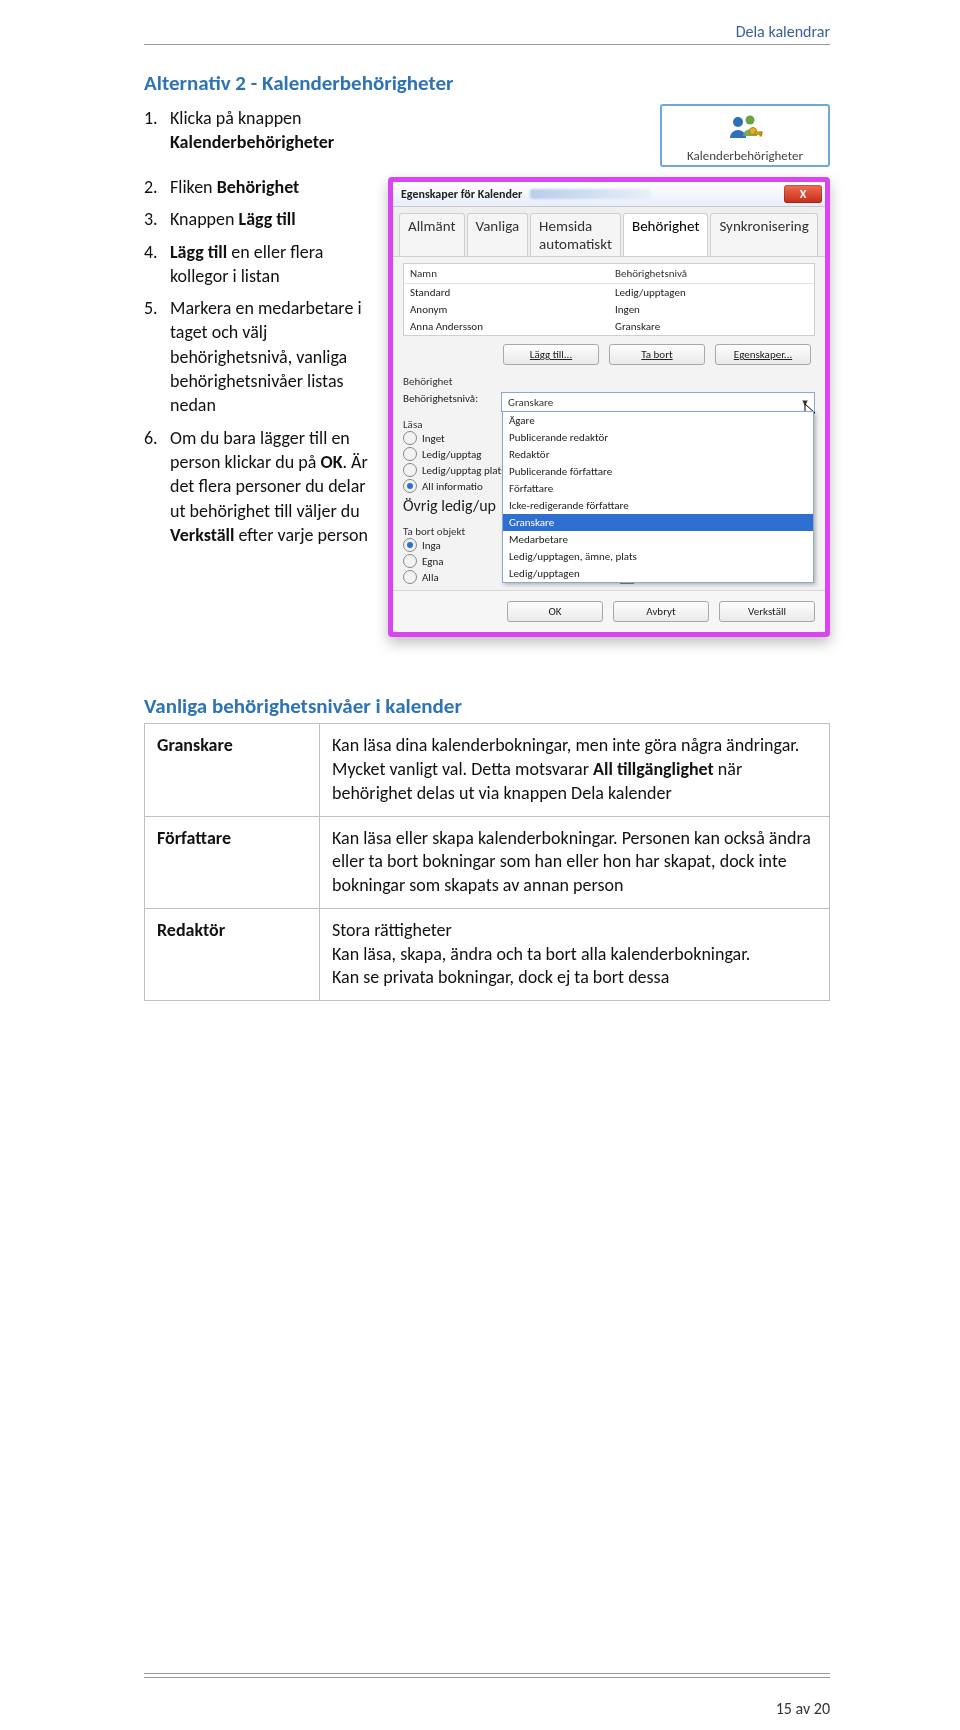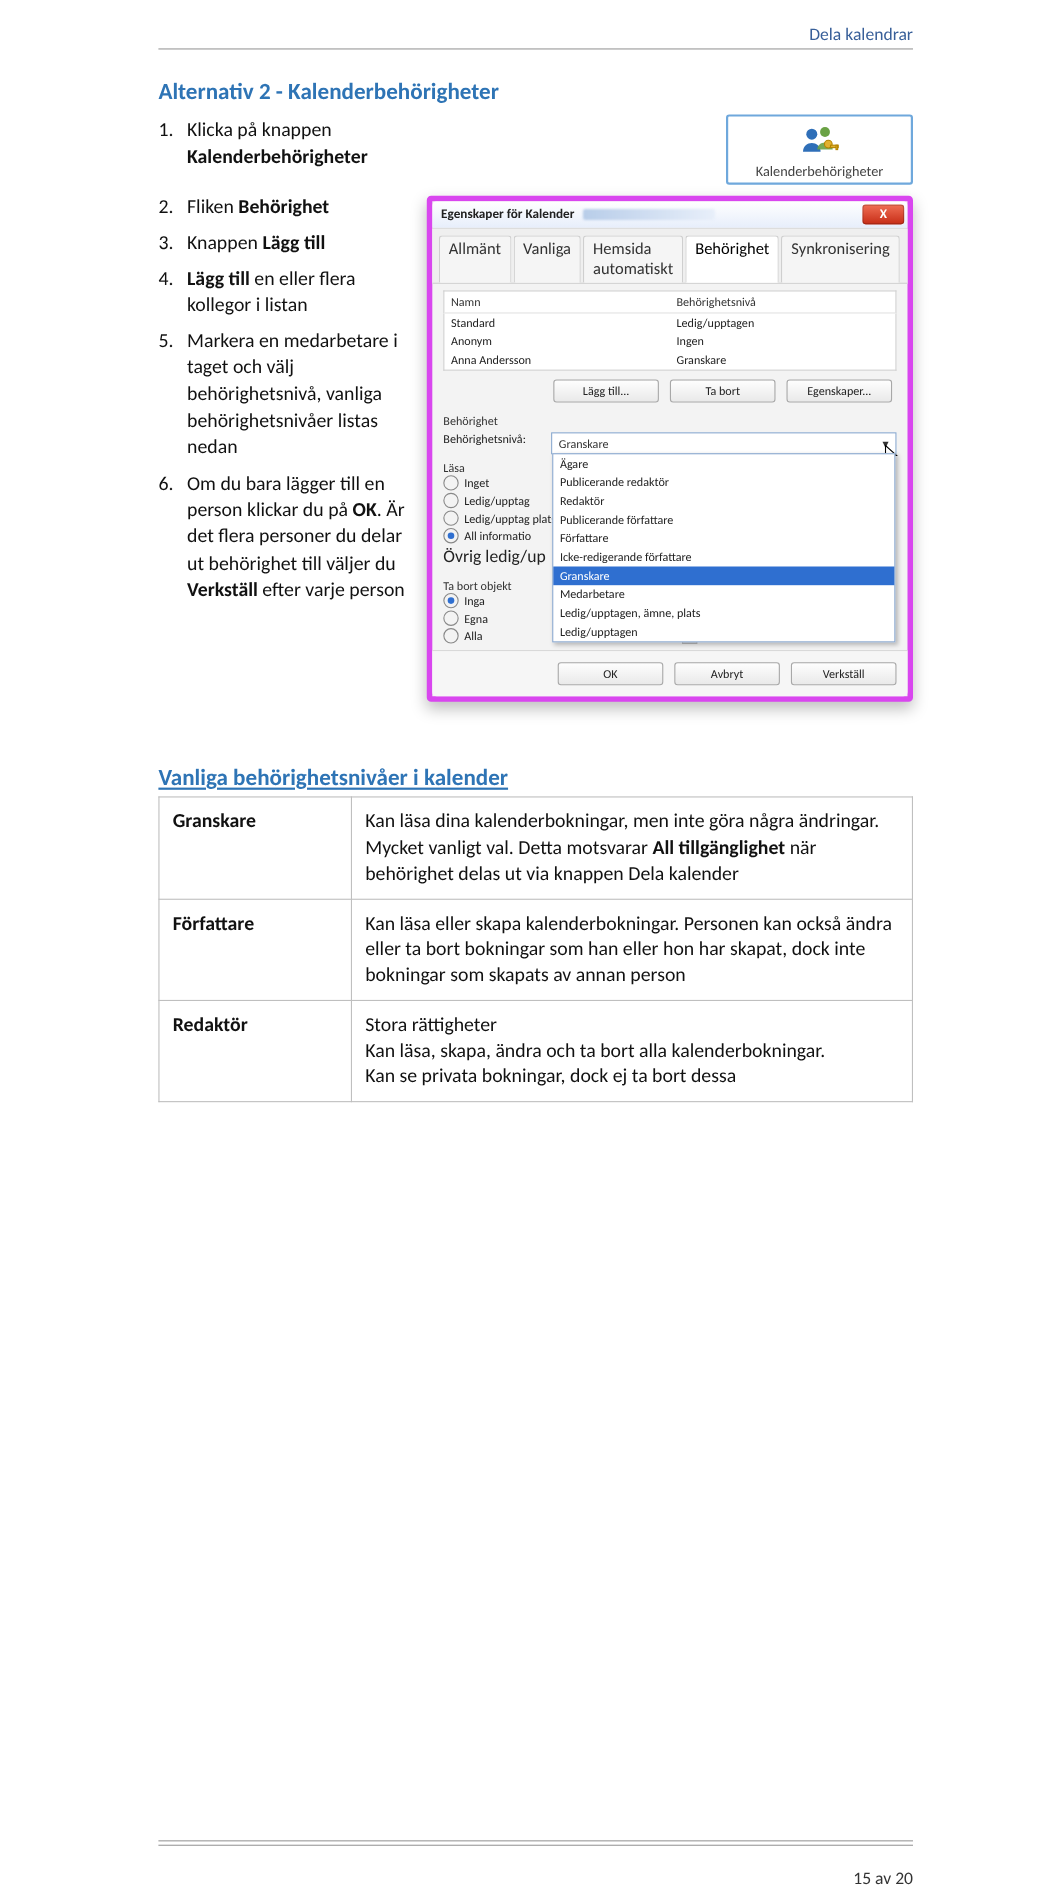--- a/index.html
+++ b/index.html
@@ -1,20 +1,20 @@
 <!DOCTYPE html>
 <html><head>
 <meta charset="utf-8">
 <style>
   html,body{margin:0;padding:0;background:#fff;font-family:Calibri,Arial,sans-serif;color:#111;}
   .page{width:840px;min-height:1730px;margin:0 auto;position:relative;box-sizing:border-box;padding:12px 70px 60px 84px;}
   .running-head{position:absolute;top:22px;right:70px;color:#385f99;font-size:16px;}
   .head-rule{position:absolute;top:44px;left:84px;right:70px;height:0;border-top:1px solid #999;}
   .h2{color:#2e74b5;font-size:21px;font-weight:600;margin:58px 0 2px 0;}
-  .h3{color:#2e74b5;font-size:21px;font-weight:600;margin:10px 0 4px 0;text-decoration:underline;}
+  .h3{color:#2e74b5;font-size:21px;font-weight:600;margin:10px 0 4px 0;}
   .ol{list-style:none;margin:0;padding:0;font-size:18px;line-height:1.35;}
   .ol li{display:flex;align-items:flex-start;margin:8px 0;}
   .ol li .num{min-width:26px;}
   .ol li .body{flex:1;}
   .b{font-weight:bold;}
   .row1{display:flex;align-items:flex-start;gap:20px;}
   .ribbon-btn{border:2px solid #6fa8dc;border-radius:3px;background:#fff;padding:6px 8px 2px 8px;display:flex;flex-direction:column;align-items:center;width:150px;margin-top:6px;}
   .ribbon-btn .label{font-size:13px;color:#444;margin-top:2px;}
   .people-icon svg{width:36px;height:30px;}
   .dialog-wrap{margin-top:10px;flex:0 0 auto;}
@@ -25,21 +25,21 @@
   .close-x{margin-left:auto;width:38px;height:18px;border-radius:3px;background:linear-gradient(#f06f55,#c62c16);color:#fff;display:flex;align-items:center;justify-content:center;font-weight:bold;font-size:12px;box-shadow:inset 0 0 0 1px rgba(0,0,0,.2);}
   .tabs{display:flex;gap:0;padding:6px 6px 0 6px;background:#efefef;border-bottom:1px solid #cfcfcf;}
   .tab{padding:3px 8px;border:1px solid #cfcfcf;border-bottom:none;border-radius:3px 3px 0 0;background:#f5f5f5;margin-right:2px;font-size:15px;color:#333;}
   .tab.active{background:#fff;color:#000;}
   .sect{padding:6px 10px;}
   .perm-table-head{display:flex;border:1px solid #cfcfcf;border-bottom:none;background:#fff;}
   .perm-table-head div{flex:1;padding:3px 6px;font-size:11px;color:#333;border-bottom:1px solid #e3e3e3;}
   .perm-table{border:1px solid #cfcfcf;border-top:none;background:#fff;}
   .perm-row{display:flex;}
   .perm-row div{flex:1;padding:2px 6px;}
-  .btnrow{display:flex;gap:10px;justify-content:flex-end;padding:8px 4px 2px 4px;}
+  .btnrow{display:flex;gap:10px;justify-content:flex-end;padding:8px 4px 2px 4px;text-decoration:underline;}
   .winbtn{min-width:78px;padding:3px 8px;border:1px solid #a8a8a8;border-radius:3px;background:linear-gradient(#fefefe,#e9e9e9);font-size:11px;text-align:center;}
   .group-title{font-size:11px;color:#333;margin:2px 0 0 0;}
   .field-row{display:flex;gap:6px;margin:4px 0;}
   .combo{position:relative;border:1px solid #8aa9cf;background:#fff;display:flex;align-items:center;}
   .combo .val{padding:2px 6px;color:#333;font-size:11px;}
   .combo .arrow{margin-left:auto;width:18px;height:18px;display:flex;align-items:center;justify-content:center;color:#333;}
   .combo .dd{position:absolute;left:0;right:0;top:100%;border:1px solid #8aa9cf;background:#fff;z-index:5;box-shadow:2px 2px 4px rgba(0,0,0,.25);}
   .combo .dd div{padding:2px 6px;font-size:11px;}
   .combo .dd .sel{background:#2f6fd0;color:#fff;}
   .radios{display:flex;flex-direction:column;gap:2px;z-index:1;position:relative;}

